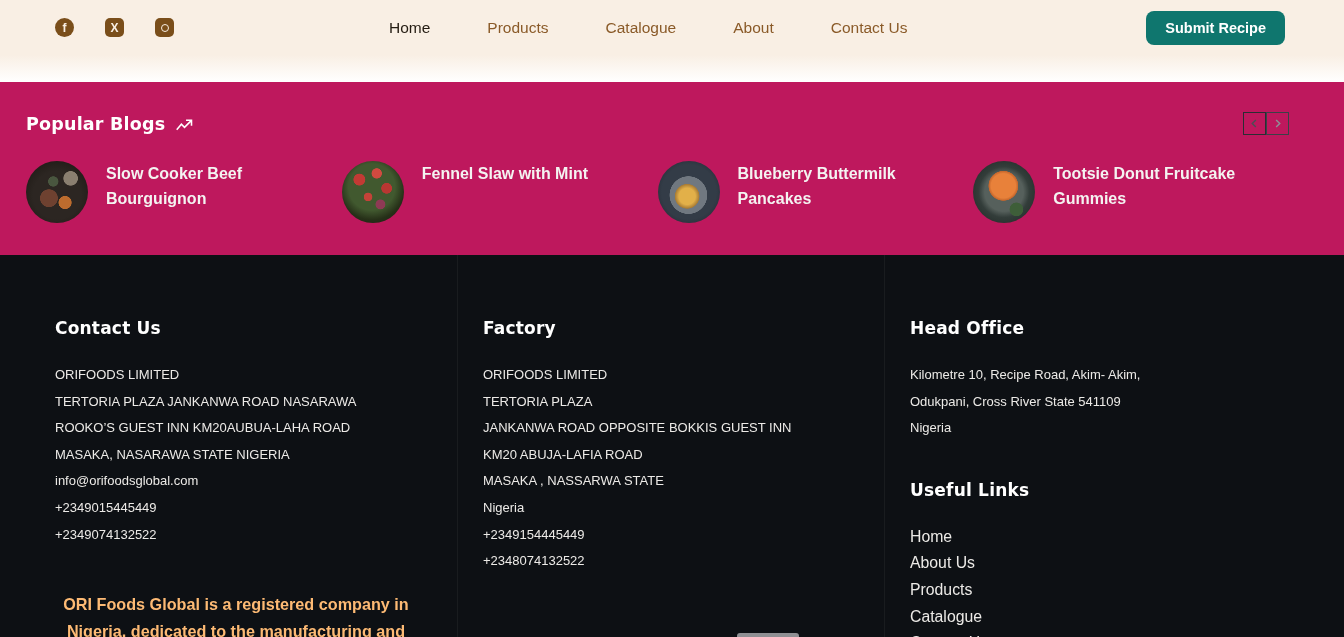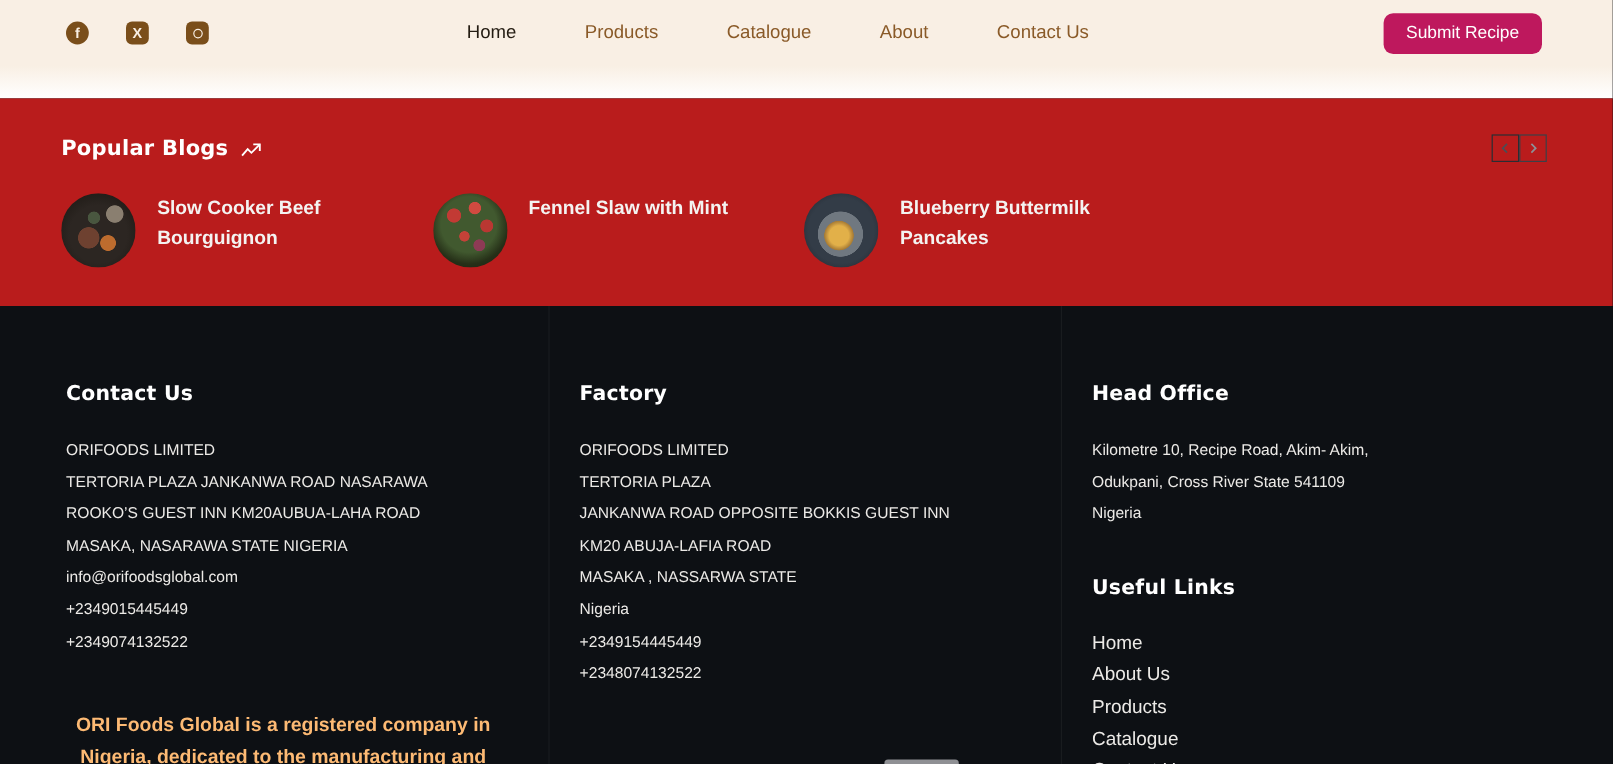--- a/index.html
+++ b/index.html
@@ -26,27 +26,27 @@
 
   .nav { display:flex; align-items:center; gap:57px; margin-left:215px; }
   .nav a {
     font-size:15.5px; color:#8a5a28; text-decoration:none; cursor:pointer;
     font-family:"Liberation Sans", sans-serif;
   }
   .nav a.active { color:#241c12; }
 
   .submit-btn {
     margin-left:auto;
-    background:#be185d; color:#ffffff; border:none; cursor:pointer;
-    font-size:14.5px; font-weight:normal; font-family:"Liberation Sans", sans-serif;
+    background:#0f766e; color:#ffffff; border:none; cursor:pointer;
+    font-size:14.5px; font-weight:bold; font-family:"Liberation Sans", sans-serif;
     padding:9px 19px; border-radius:8px;
   }
 
   
-  .blogs { background:#b91c1c; height:173px; padding:30px 55px 0 51px; }
+  .blogs { background:#be185d; height:173px; padding:30px 55px 0 26px; }
   .blogs-head { display:flex; align-items:center; }
   .blogs-head h2 {
     color:#ffffff; font-size:17.5px; font-weight:800; letter-spacing:.2px;
     font-family:"DejaVu Sans", sans-serif;
   }
   .trend { margin-left:10px; margin-top:2px; }
   .arrows { margin-left:auto; display:flex; }
   .arrow-btn {
     width:23px; height:23px; background:transparent; cursor:pointer;
     display:flex; align-items:center; justify-content:center;
@@ -181,20 +181,27 @@
         <span>Fennel Slaw with Mint</span>
       </div>
     </div>
     <div class="card">
       <div class="card-img img-pancake"></div>
       <div class="card-title">
         <span>Blueberry Buttermilk</span>
         <span>Pancakes</span>
       </div>
     </div>
+    <div class="card">
+      <div class="card-img img-gummies"></div>
+      <div class="card-title">
+        <span>Tootsie Donut Fruitcake</span>
+        <span>Gummies</span>
+      </div>
+    </div>
   </div>
 </section>
 
 <footer class="footer">
 
   <div class="fcol c1">
     <h3>Contact Us</h3>
     <div class="addr">
       <div>ORIFOODS LIMITED</div>
       <div>TERTORIA PLAZA JANKANWA ROAD NASARAWA</div>

